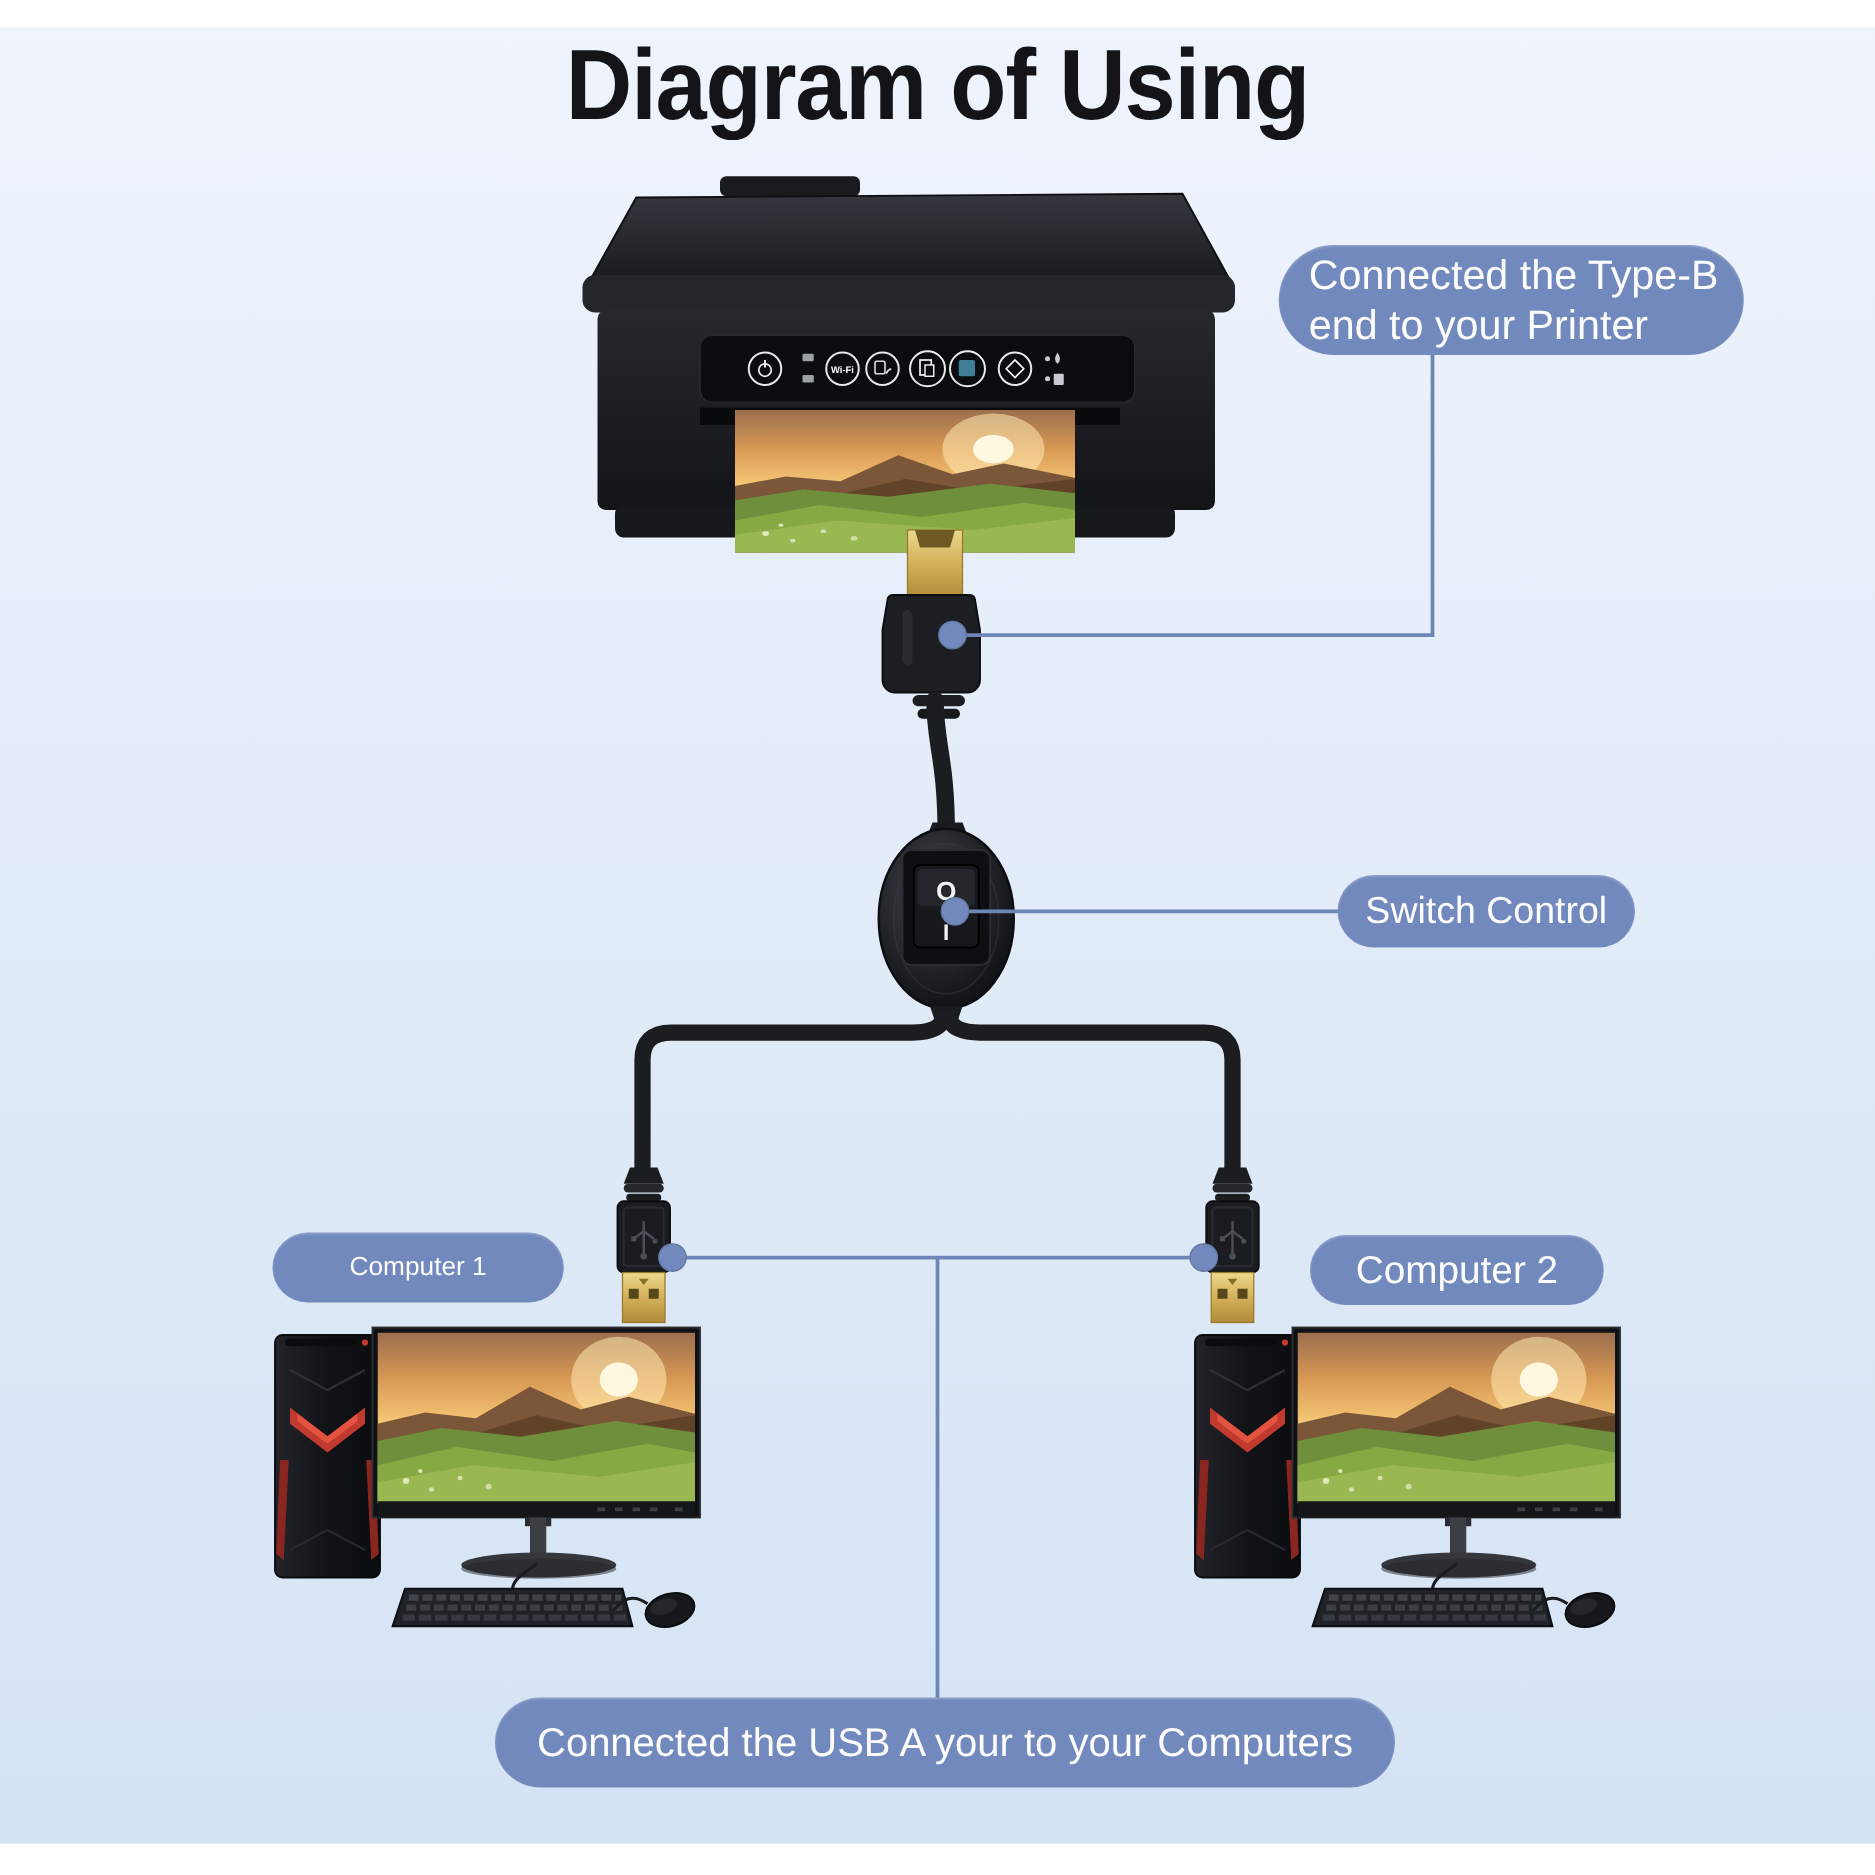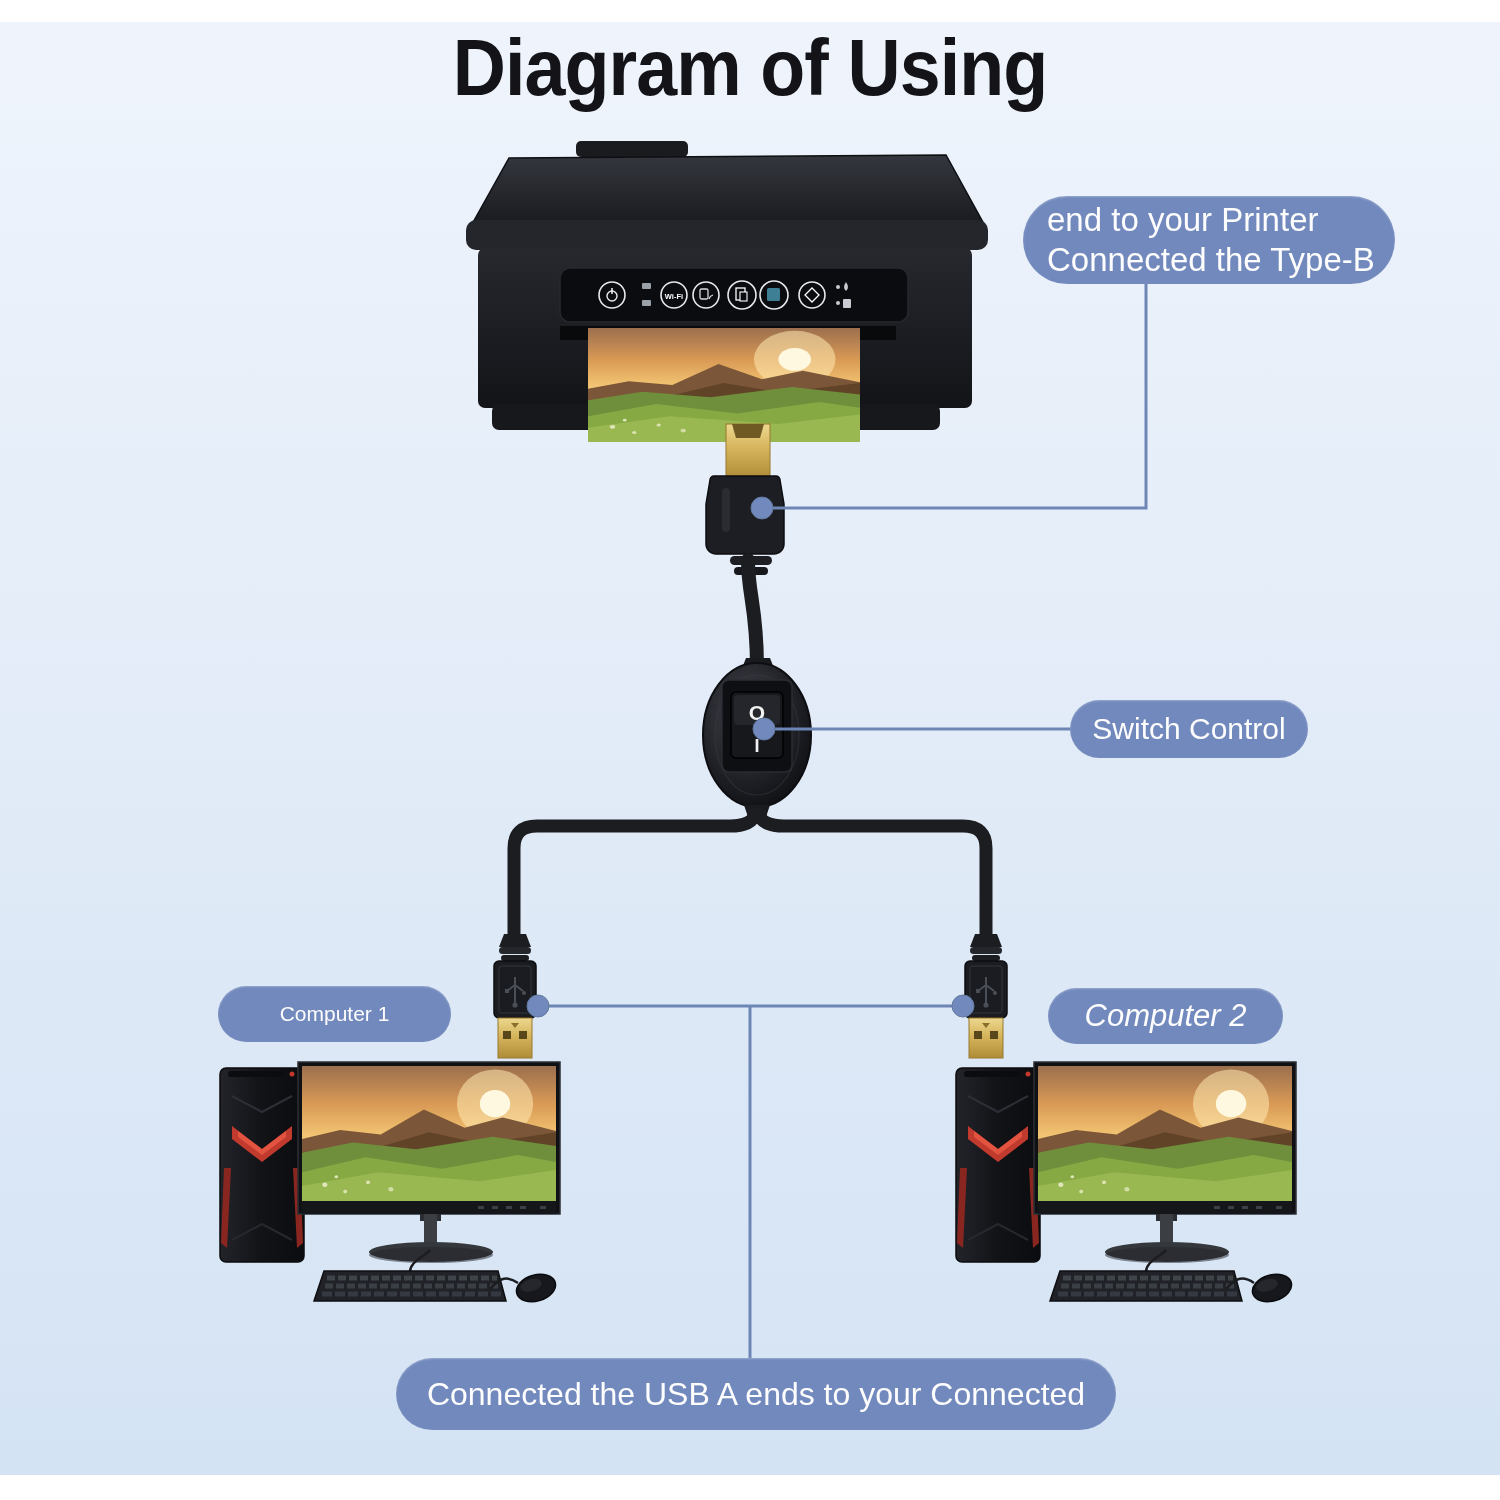--- a/index.html
+++ b/index.html
@@ -12,21 +12,21 @@
               font-size:80px;font-weight:bold;color:#141418;letter-spacing:-1px;
               transform:scaleX(.92);transform-origin:50% 50%;}
   .pill{position:absolute;background:#7289bd;color:#fdfdfd;border-radius:999px;
         display:flex;align-items:center;justify-content:center;text-align:right;
         box-shadow:inset 0 1px 2px rgba(255,255,255,.28);}
   .pill-typeb{left:1023px;top:196px;width:372px;height:88px;font-size:33px;line-height:1.22;
               justify-content:flex-start;text-align:left;padding-left:24px;box-sizing:border-box;
               flex-direction:column;align-items:flex-start;justify-content:center;}
   .pill-switch{left:1070px;top:700px;width:238px;height:58px;font-size:30px;}
   .pill-c1{left:218px;top:986px;width:233px;height:56px;font-size:21px;}
-  .pill-c2{left:1048px;top:988px;width:235px;height:56px;font-size:31px;font-style:italic;}
+  .pill-c2{left:1048px;top:988px;width:235px;height:56px;font-size:31px;}
   .pill-usba{left:396px;top:1358px;width:720px;height:72px;font-size:32px;}
 </style>
 </head>
 <body>
 
 <div class="canvas">
   <div class="scene"></div>
 
   <svg class="art" viewBox="0 0 1500 1500" xmlns="http://www.w3.org/2000/svg">
     <defs>
@@ -230,24 +230,24 @@
       <circle cx="762" cy="508" r="11"></circle>
       <circle cx="764" cy="729" r="11"></circle>
       <circle cx="538" cy="1006" r="11"></circle>
       <circle cx="963" cy="1006" r="11"></circle>
     </g>
   </svg>
 
   <div class="page-title">Diagram of Using</div>
 
   <div class="pill pill-typeb">
+    <div>Connected the Type-B</div>
     <div>end to your Printer</div>
-    <div>Connected the Type-B</div>
   </div>
 
   <div class="pill pill-switch">Switch Control</div>
 
   <div class="pill pill-c1">Computer 1</div>
 
   <div class="pill pill-c2">Computer 2</div>
 
-  <div class="pill pill-usba">Connected the USB A ends to your Connected</div>
+  <div class="pill pill-usba">Connected the USB A your to your Computers</div>
 </div>
 
 </body></html>

